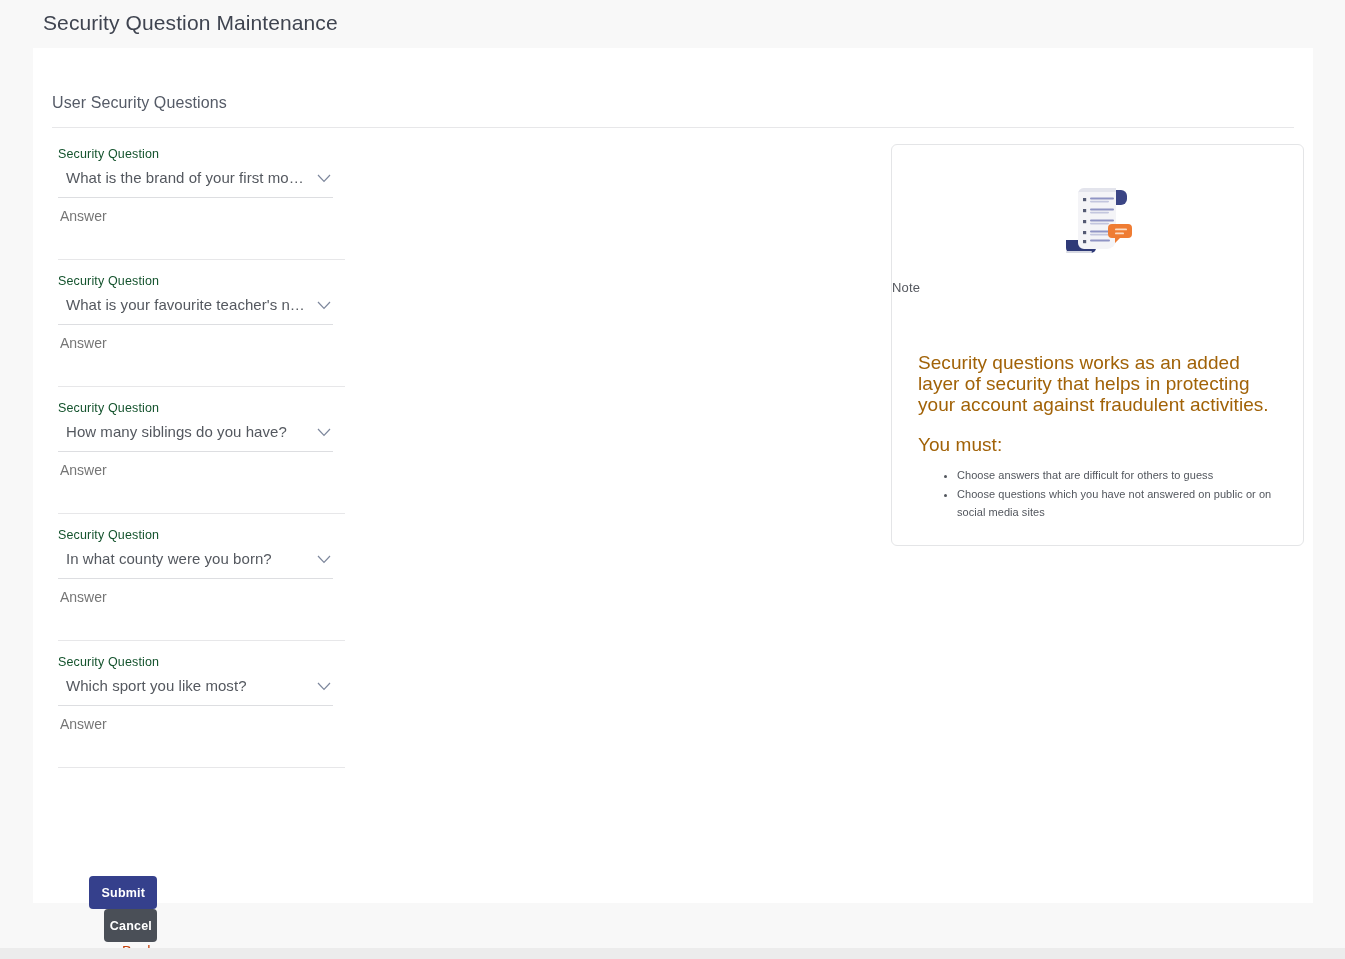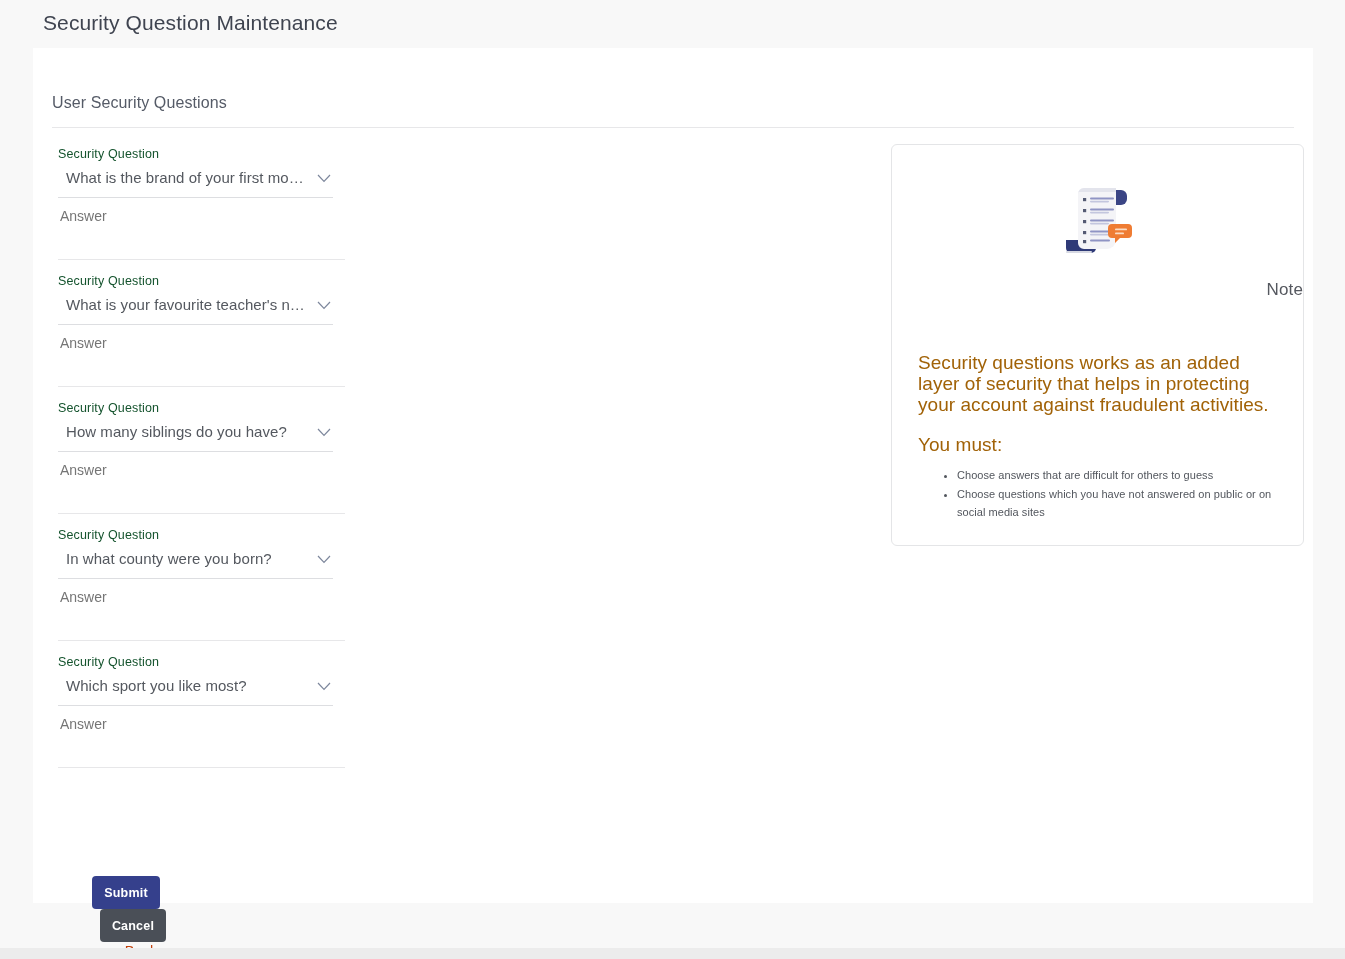--- a/index.html
+++ b/index.html
@@ -153,21 +153,21 @@
     border-radius: 4px;
     font-family: "Liberation Sans", sans-serif;
     font-size: 12.5px;
     font-weight: 700;
     color: #ffffff;
     height: 33px;
     cursor: pointer;
     letter-spacing: .2px;
   }
   .btn-submit { width: 68px; background: #35408c; }
-  .btn-cancel { width: 66px; background: #4a4f57; margin-left: 14px; }
+  .btn-cancel { width: 53px; background: #4a4f57; margin-left: 14px; }
   .btn-back {
     margin-left: 30px;
     background: transparent;
     border: 0;
     font-family: "Liberation Sans", sans-serif;
     font-size: 14.5px;
     color: #c2410c;
     cursor: pointer;
     letter-spacing: .1px;
   }
@@ -190,22 +190,22 @@
     transform: translateX(-50%);
     width: 76px;
     height: 72px;
   }
   .note-icon svg { display: block; }
   .note-heading {
     position: absolute;
     left: 0;
     right: 0;
     top: 135px;
-    text-align: right;
-    font-size: 17px;
+    text-align: left;
+    font-size: 13px;
     font-weight: 400;
     color: #55585f;
     letter-spacing: .15px;
   }
   .note-body {
     position: absolute;
     left: 26px;
     top: 190px;
     width: 360px;
   }

